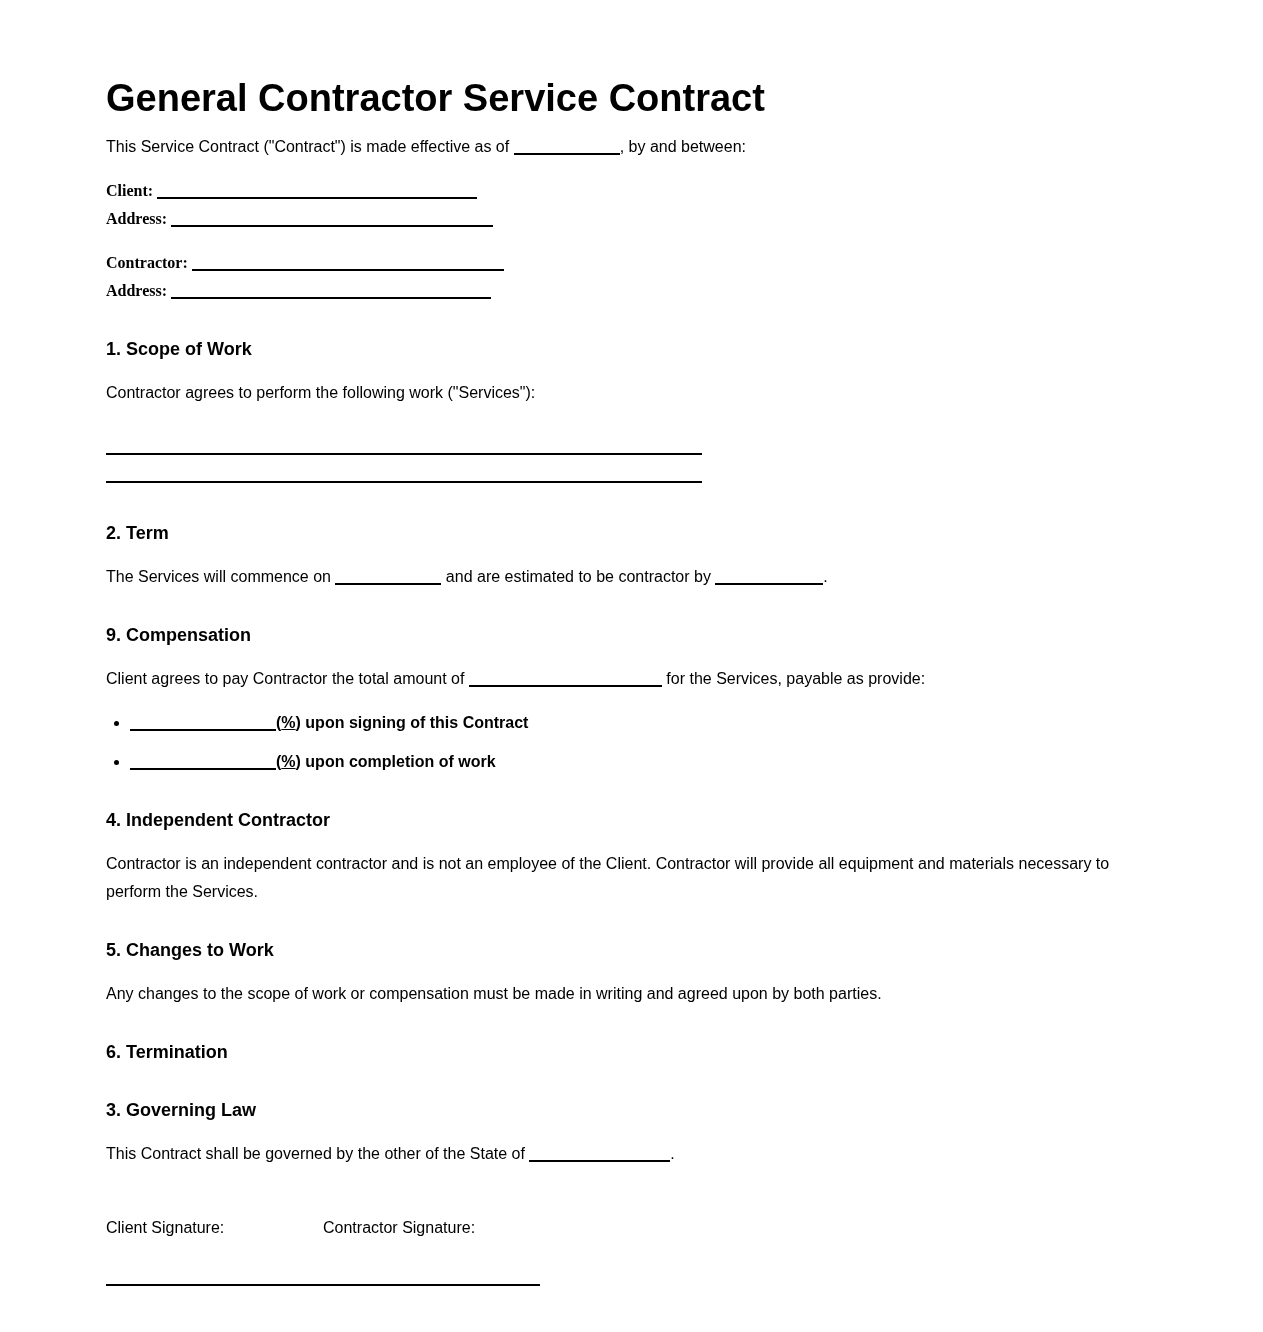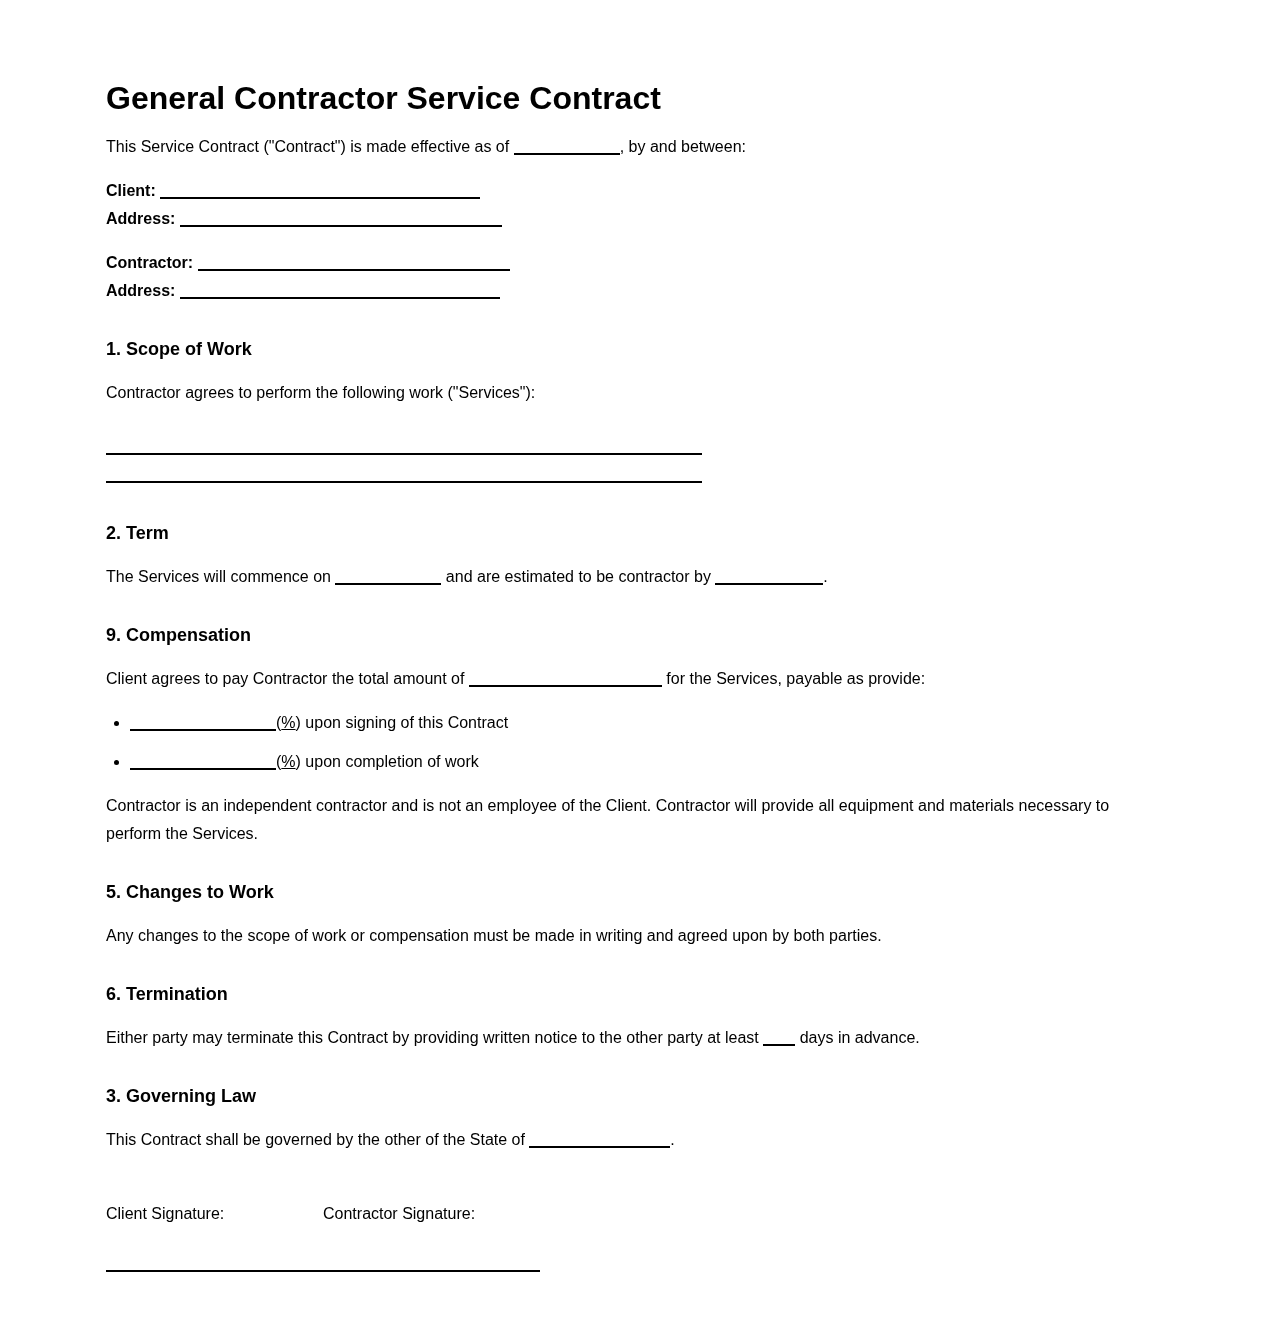--- a/index.html
+++ b/index.html
@@ -12,36 +12,37 @@
   .page {
     width: 1263px;
     min-height: 1332px;
     padding: 54px 106px 70px 106px;
     font-family: "Liberation Sans", "DejaVu Sans", sans-serif;
     font-size: 16px;
     line-height: 28px;
     background: #ffffff;
   }
   h1 {
-    font-size: 32px;
+    font-size: 38px;
     line-height: 37px;
     font-weight: bold;
     margin: 26px 0 14px 0;
   }
   h2 {
     font-size: 18px;
     line-height: 28px;
     font-weight: bold;
     margin: 30px 0 12px 0;
   }
   p { margin: 16px 0; }
-  strong { font-weight: bold; }
+  strong { font-weight: bold; font-family: Liberation Serif, serif; }
   ul {
     margin: 16px 0;
     padding-left: 24px;
+    font-weight: bold;
   }
   li { margin: 11px 0; }
   .blank {
     display: inline-block;
     height: 14px;
     border-bottom: 2px solid #000;
     margin-bottom: -3px;
   }
   .w32  { width: 32px; }
   .w106 { width: 106px; }
@@ -89,27 +90,27 @@
   <p><span>The Services will commence on </span><span class="blank w106"></span><span> and are estimated to be contractor by </span><span class="blank w108"></span><span>.</span></p>
 
   <h2>9. Compensation</h2>
   <p><span>Client agrees to pay Contractor the total amount of </span><span class="blank w193"></span><span> for the Services, payable as provide:</span></p>
 
   <ul>
     <li><span class="blank w146"></span><span>(</span><span class="u">%</span><span>)</span><span> upon signing of this Contract</span></li>
     <li><span class="blank w146"></span><span>(</span><span class="u">%</span><span>)</span><span> upon completion of work</span></li>
   </ul>
 
+  <h2>4. Independent Contractor</h2>
   <p>Contractor is an independent contractor and is not an employee of the Client. Contractor will provide all equipment and materials necessary to perform the Services.</p>
 
   <h2>5. Changes to Work</h2>
   <p>Any changes to the scope of work or compensation must be made in writing and agreed upon by both parties.</p>
 
   <h2>6. Termination</h2>
-  <p><span>Either party may terminate this Contract by providing written notice to the other party at least </span><span class="blank w32"></span><span> days in advance.</span></p>
 
   <h2>3. Governing Law</h2>
   <p><span>This Contract shall be governed by the other of the State of </span><span class="blank w141"></span><span>.</span></p>
 
   <div class="sig-row">
     <div class="sig-col">
       <p class="sig-label">Client Signature:</p>
       <div class="sig-line"></div>
 
     </div>

